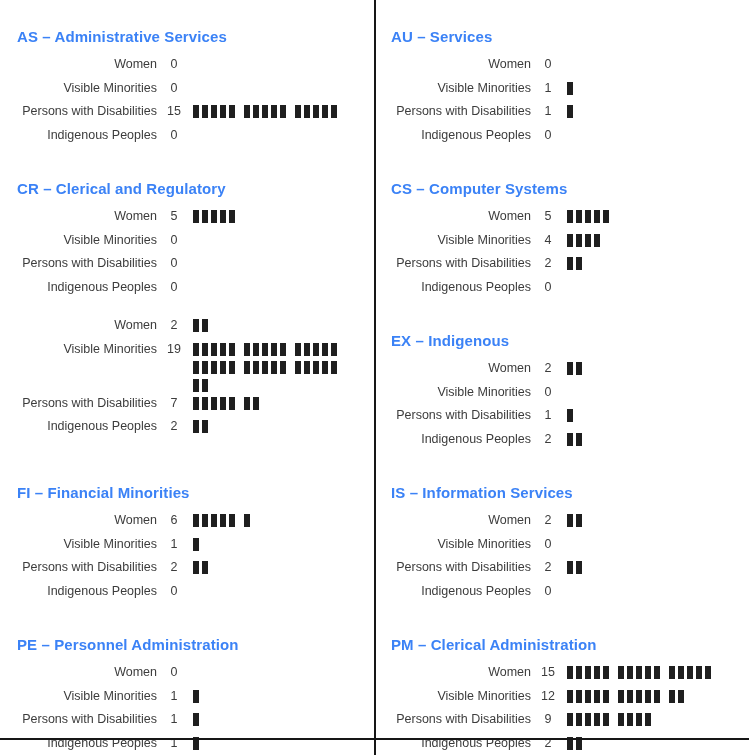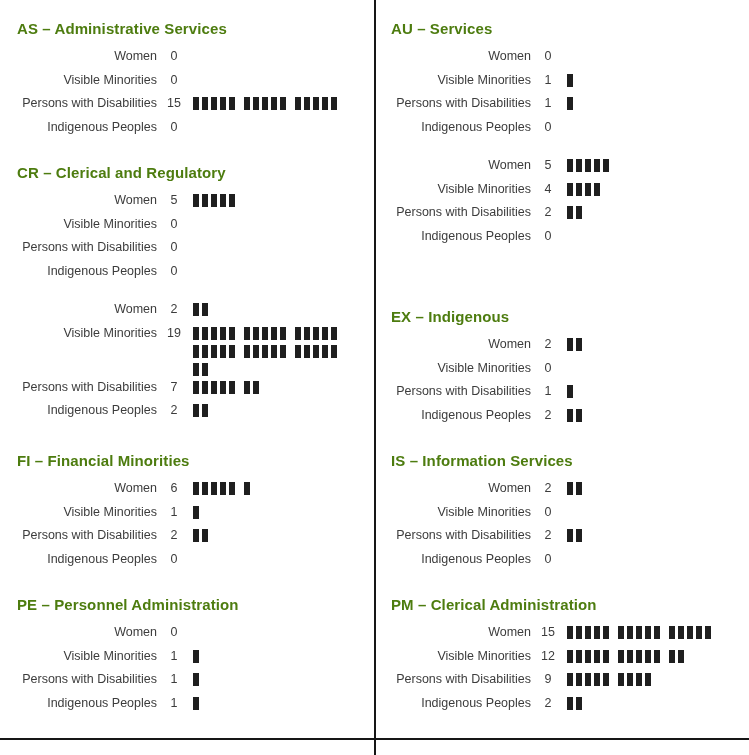--- a/index.html
+++ b/index.html
@@ -1,20 +1,20 @@
 <!DOCTYPE html>
 <html><head>
 <meta charset="utf-8">
 <style>
   html,body{margin:0;padding:0;background:#ffffff;}
   body{font-family:"Liberation Sans",sans-serif;}
   .page{position:relative;width:749px;height:755px;background:#ffffff;overflow:hidden;}
   .grid{display:grid;grid-template-columns:374px 375px;padding-top:10px;}
   .section{padding-left:17px;margin-bottom:15px;}
-  .section-title{margin:10px 0 8px 0;font-size:15px;font-weight:bold;color:#4d7c0f;letter-spacing:0.1px;}
+  .section-title{margin:18px 0 8px 0;font-size:15px;font-weight:bold;color:#3b82f6;letter-spacing:0.1px;}
   .row{display:flex;align-items:flex-start;min-height:23.5px;}
   .metric-label{width:140px;text-align:right;font-size:12.5px;color:#3c3c3c;line-height:23.5px;white-space:nowrap;}
   .metric-value{width:22px;margin-left:6px;text-align:center;font-size:12.5px;color:#3c3c3c;line-height:23.5px;}
   .bars{margin-left:8px;width:152px;display:flex;flex-wrap:wrap;column-gap:9px;row-gap:5px;padding-top:5px;}
   .barset{display:flex;gap:3px;}
   .bar{width:6px;height:13px;background:#1f1f1f;display:block;}
   .divider-v{position:absolute;left:374px;top:0;width:2px;height:755px;background:#161616;}
   .rule-bottom{position:absolute;left:0;top:738px;width:749px;height:2px;background:#161616;}
 </style>
 </head>
@@ -123,20 +123,21 @@
           <span class="metric-value">0</span>
           <span class="bars"></span>
         </div>
         <div class="row">
           <span class="metric-label">Indigenous Peoples</span>
           <span class="metric-value">0</span>
           <span class="bars"></span>
         </div>
       </section>
       <section class="section">
+        <h2 class="section-title">CS – Computer Systems</h2>
         <div class="row">
           <span class="metric-label">Women</span>
           <span class="metric-value">5</span>
           <span class="bars">
             <span class="barset">
               <i class="bar" style="background: rgb(31, 31, 31);"></i>
               <i class="bar" style="background: rgb(31, 31, 31);"></i>
               <i class="bar" style="background: rgb(31, 31, 31);"></i>
               <i class="bar" style="background: rgb(31, 31, 31);"></i>
               <i class="bar" style="background: rgb(31, 31, 31);"></i>

